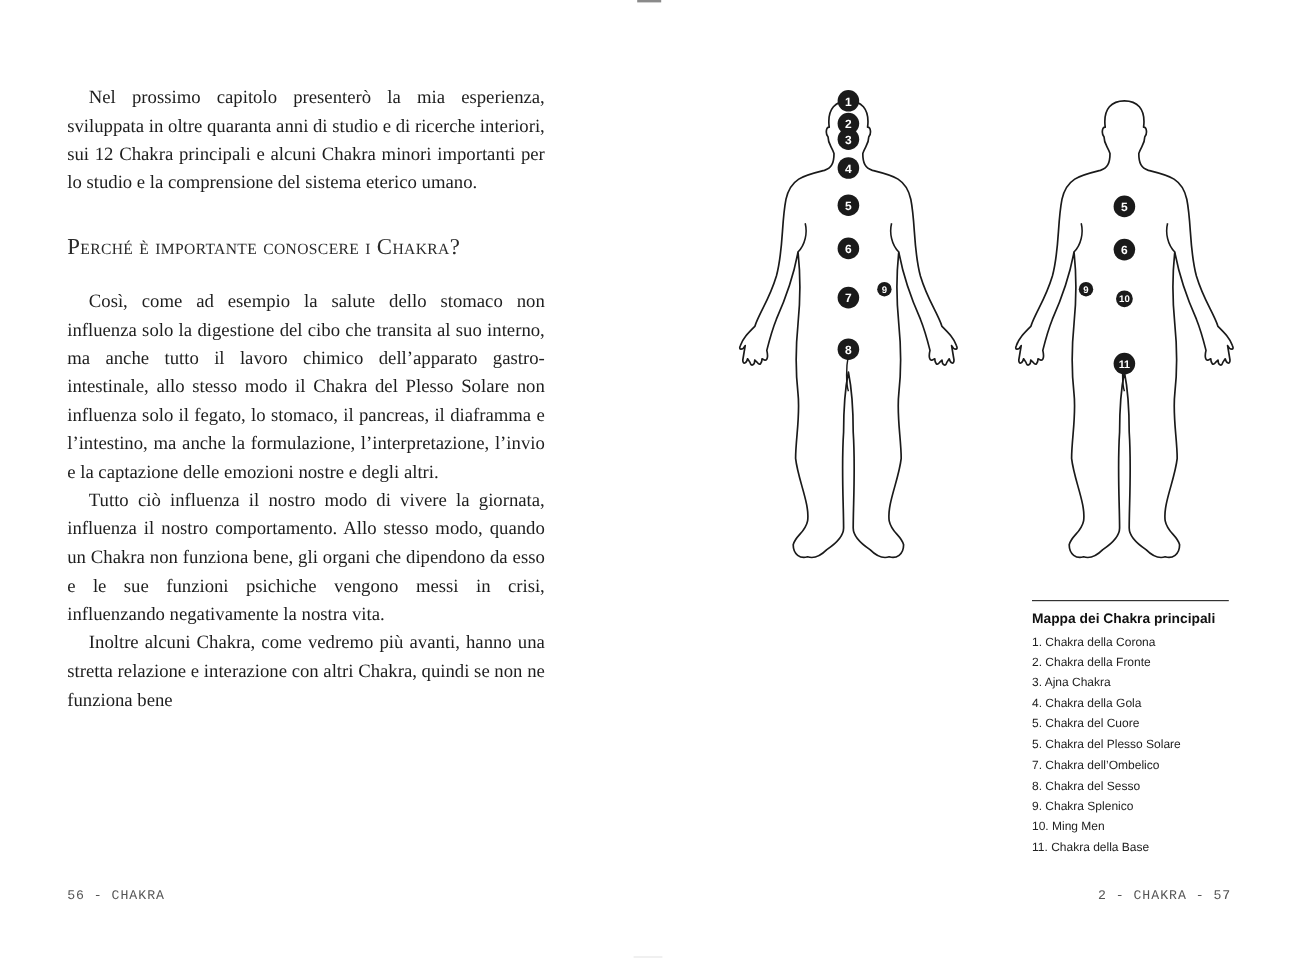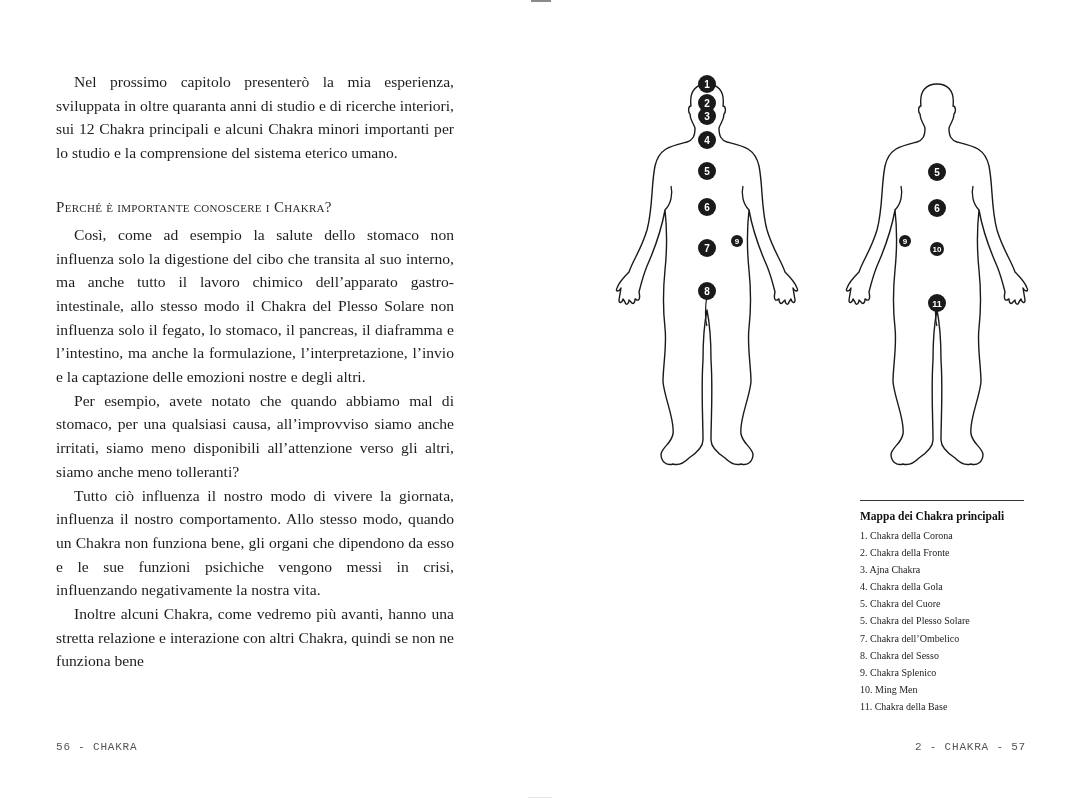--- a/index.html
+++ b/index.html
@@ -3,46 +3,45 @@
   <meta charset="utf-8">
   <style>
     html, body { margin: 0; padding: 0; background: #ffffff; }
     body { width: 1080px; height: 800px; position: relative; overflow: hidden; font-family: "Liberation Serif", serif; color: #1e1e1e; }
     .top-mark { position: absolute; left: 531px; top: 0; width: 20px; height: 2px; background: #8a8a8a; }
     .bottom-mark { position: absolute; left: 528px; top: 797px; width: 24px; height: 1px; background: #e6e6e6; }
 
     .left-page { position: absolute; left: 56px; top: 70px; width: 398px; }
     .para { margin: 0; font-size: 15.6px; line-height: 23.7px; text-align: justify; text-align-last: left; }
     .para.indent { text-indent: 18px; }
-    .heading { margin: 30px 0 4px 0; font-size: 15px; line-height: 24px; font-weight: normal; letter-spacing: 0.3px; font-variant: small-caps; color: #2a2a2a; }
+    .heading { margin: 30px 0 21px 0; font-size: 19px; line-height: 24px; font-weight: normal; letter-spacing: 0.3px; font-variant: small-caps; color: #2a2a2a; }
 
     .folio { position: absolute; top: 741px; font-size: 11px; letter-spacing: 0.8px; color: #555; font-family: Liberation Mono, monospace; }
     .folio.left { left: 56px; }
     .folio.right { right: 54px; }
 
     .figure { position: absolute; left: 600px; top: 70px; width: 440px; height: 410px; }
     .figure svg { display: block; }
 
-    .caption { position: absolute; left: 860px; top: 500px; width: 164px; font-family: Liberation Serif, serif; }
+    .caption { position: absolute; left: 860px; top: 500px; width: 164px; font-family: Liberation Sans, sans-serif; }
     .caption .rule { height: 1px; background: #333; margin-bottom: 8px; }
     .caption .title { font-size: 11.5px; font-weight: bold; color: #111; margin-bottom: 3px; line-height: 15px; }
     .caption ol { list-style: none; margin: 0; padding: 0; }
     .caption li { font-size: 10px; line-height: 17.1px; color: #222; white-space: nowrap; }
   </style>
 </head>
 <body>
 
 <div class="top-mark"></div>
 <div class="bottom-mark"></div>
 
 <div class="left-page">
   <p class="para indent">Nel prossimo capitolo presenterò la mia esperienza, sviluppata in oltre quaranta anni di studio e di ricerche interiori, sui 12 Chakra principali e alcuni Chakra minori importanti per lo studio e la comprensione del sistema eterico umano.</p>
   <h2 class="heading">Perché è importante conoscere i Chakra?</h2>
   <p class="para indent">Così, come ad esempio la salute dello stomaco non influenza solo la digestione del cibo che transita al suo interno, ma anche tutto il lavoro chimico dell’apparato gastro-intestinale, allo stesso modo il Chakra del Plesso Solare non influenza solo il fegato, lo stomaco, il pancreas, il diaframma e l’intestino, ma anche la formulazione, l’interpretazione, l’invio e la captazione delle emozioni nostre e degli altri.</p>
-  <p class="para indent">Per esempio, avete notato che quando abbiamo mal di stomaco, per una qualsiasi causa, all’improvviso siamo anche irritati, siamo meno disponibili all’attenzione verso gli altri, siamo anche meno tolleranti?</p>
   <p class="para indent">Tutto ciò influenza il nostro modo di vivere la giornata, influenza il nostro comportamento. Allo stesso modo, quando un Chakra non funziona bene, gli organi che dipendono da esso e le sue funzioni psichiche vengono messi in crisi, influenzando negativamente la nostra vita.</p>
   <p class="para indent">Inoltre alcuni Chakra, come vedremo più avanti, hanno una stretta relazione e interazione con altri Chakra, quindi se non ne funziona bene</p>
 </div>
 <div class="folio left">56  -  CHAKRA</div>
 
 <div class="figure">
   <svg width="440" height="410" viewBox="0 0 440 410" xmlns="http://www.w3.org/2000/svg">
     <defs>
       <g id="body-outline">
 

